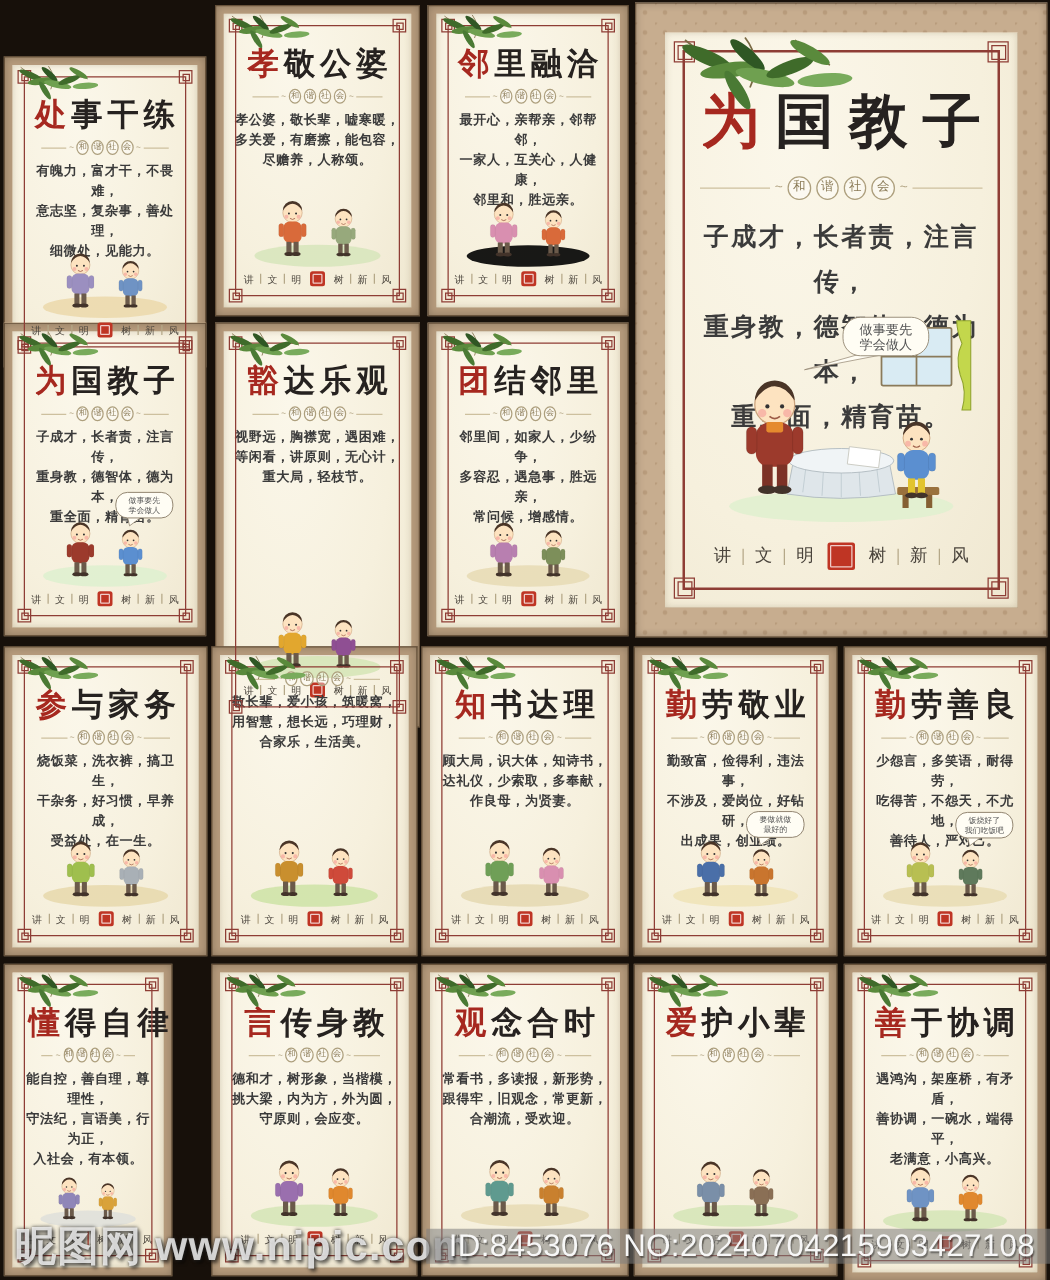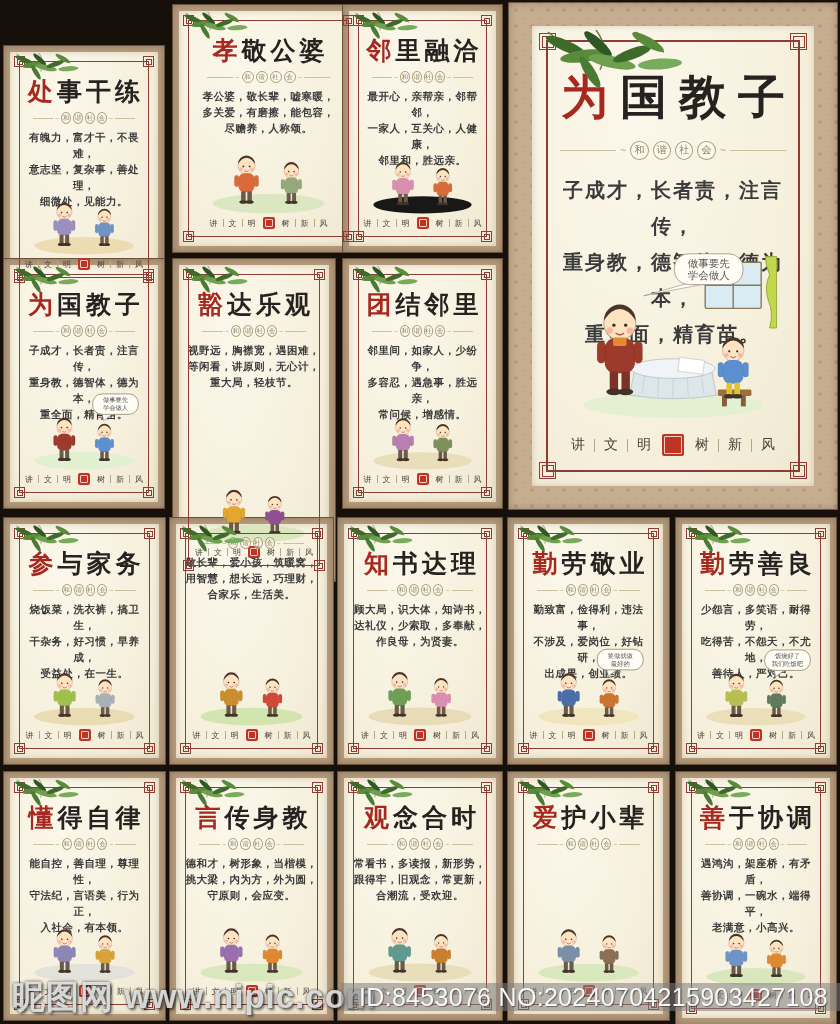--- a/index.html
+++ b/index.html
@@ -153,21 +153,21 @@
               <i class="seal"></i>
               <span>树</span>
               <i class="sep"></i>
               <span>新</span>
               <i class="sep"></i>
               <span>风</span>
             </div>
           </div>
         </div>
       </div>
-      <div class="poster" style="left: 172px; top: 4px; width: 164px; height: 249px; padding-left: 29px;">
+      <div class="poster" style="left: 172px; top: 4px; width: 164px; height: 249px;">
         <div class="paper">
           <div class="bamboo"><svg viewBox="0 0 80 42" preserveAspectRatio="xMidYMin meet">
 <g stroke="#7a6a44" stroke-width="0.7" fill="none">
 <path d="M6 2 q12 10 30 14"></path>
                 <path d="M30 1 q7 9 2 20"></path>
                 <path d="M50 2 q6 7 14 10"></path>
               </g>
 <ellipse rx="11" ry="2.8" fill="#3f6b2a" transform="translate(15 9) rotate(24)"></ellipse>
 <ellipse rx="12" ry="3" fill="#5a8a3c" transform="translate(24 14) rotate(-8)"></ellipse>
 <ellipse rx="9" ry="2.5" fill="#2f5724" transform="translate(31 8) rotate(42)"></ellipse>
@@ -1198,21 +1198,21 @@
               <i class="seal"></i>
               <span>树</span>
               <i class="sep"></i>
               <span>新</span>
               <i class="sep"></i>
               <span>风</span>
             </div>
           </div>
         </div>
       </div>
-      <div class="poster" style="left: 3px; top: 771px; width: 163px; height: 250px;">
+      <div class="poster" style="left: 3px; top: 771px; width: 135px; height: 250px;">
         <div class="paper">
           <div class="bamboo"><svg viewBox="0 0 80 42" preserveAspectRatio="xMidYMin meet">
 <g stroke="#7a6a44" stroke-width="0.7" fill="none">
 <path d="M6 2 q12 10 30 14"></path>
                 <path d="M30 1 q7 9 2 20"></path>
                 <path d="M50 2 q6 7 14 10"></path>
               </g>
 <ellipse rx="11" ry="2.8" fill="#3f6b2a" transform="translate(15 9) rotate(24)"></ellipse>
 <ellipse rx="12" ry="3" fill="#5a8a3c" transform="translate(24 14) rotate(-8)"></ellipse>
 <ellipse rx="9" ry="2.5" fill="#2f5724" transform="translate(31 8) rotate(42)"></ellipse>

